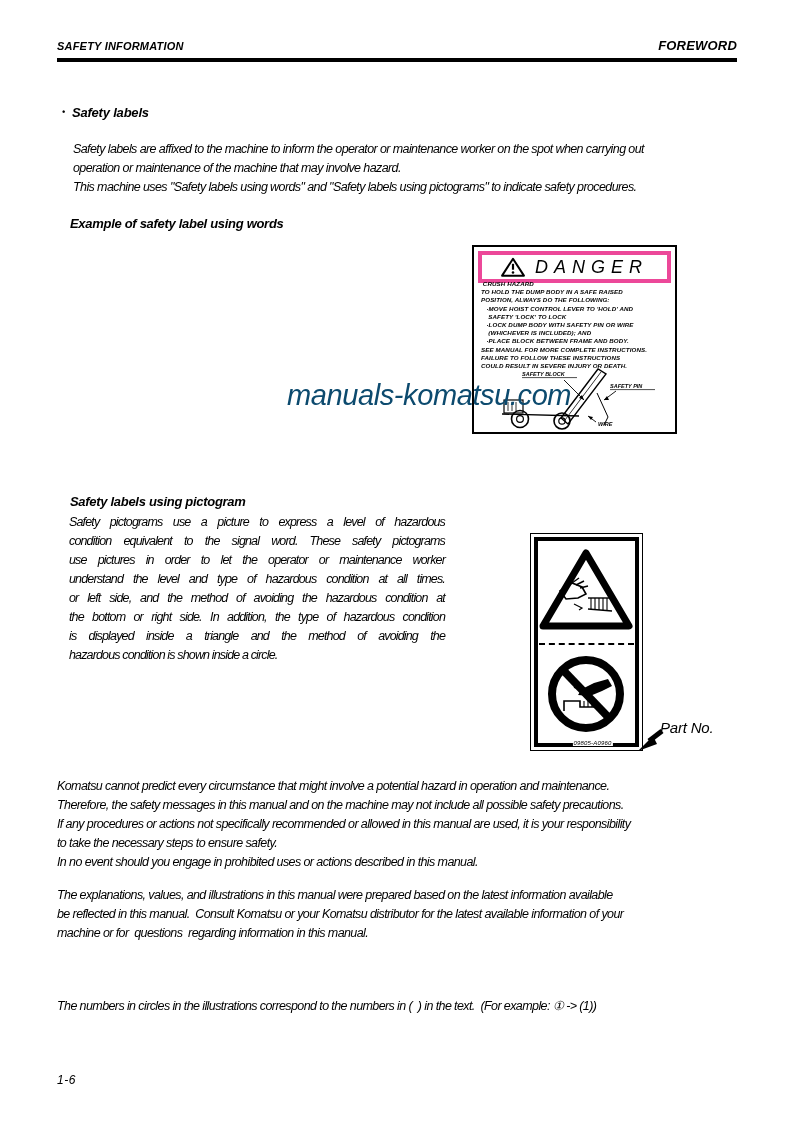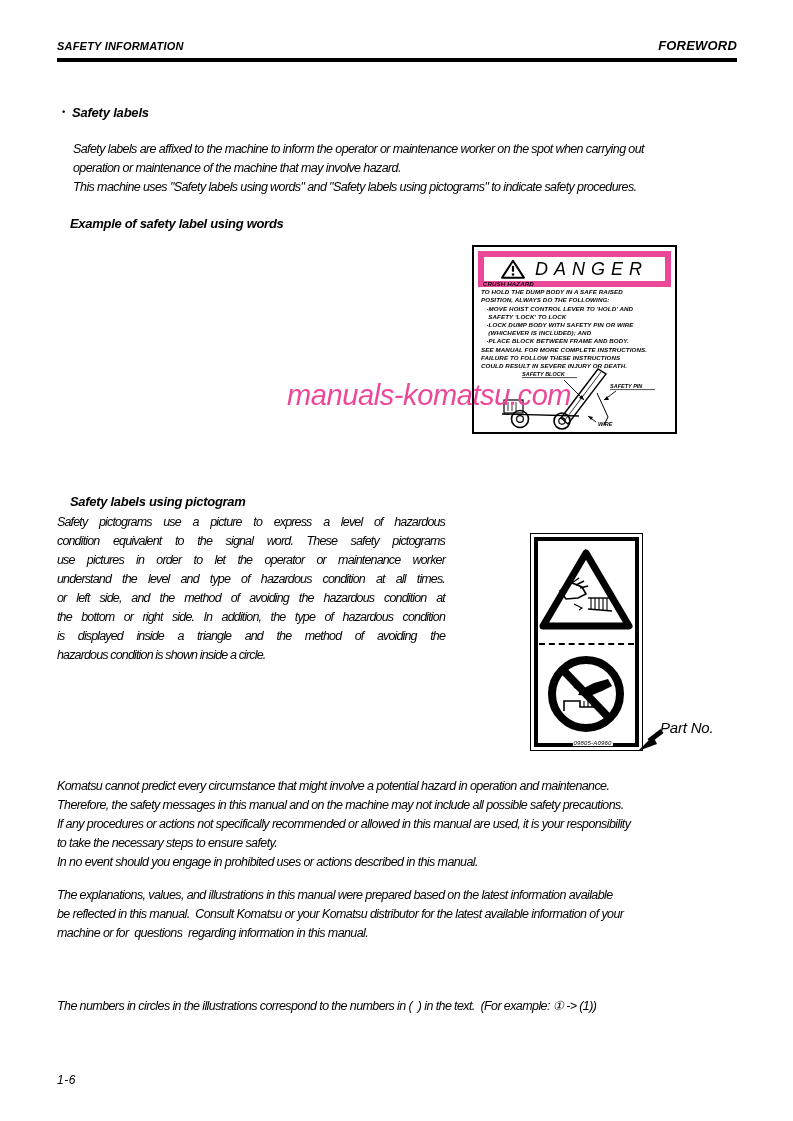--- a/index.html
+++ b/index.html
@@ -12,30 +12,30 @@
   .hdr-right{right:56px;top:38px;font-size:13px;font-weight:bold;letter-spacing:0.2px;}
   .hdr-rule{left:57px;top:58px;width:680px;height:4px;background:#000;}
 
   
   .bullet-head{left:62px;top:105px;font-size:13px;font-weight:bold;letter-spacing:-0.2px;}
   .bullet-head .bullet{font-size:9px;vertical-align:2px;margin-right:7px;}
   .subhead{left:70px;font-size:13px;font-weight:bold;letter-spacing:-0.3px;}
   .para{left:57px;font-size:12.5px;letter-spacing:-0.6px;line-height:19px;}
   .para > div{white-space:pre;}
   .justified{left:57px;width:388px;font-size:12.5px;letter-spacing:-0.85px;line-height:19px;}
-  .justified > div{text-align:justify;text-align-last:justify;white-space:normal;}
+  .justified > div{text-align:justify;text-align-last:justify;white-space:normal;margin-left:12px;}
   .justified > div:last-child{text-align-last:left;}
   .oneline{white-space:pre;}
 
   
-  .watermark{left:287px;top:379px;font-size:29px;letter-spacing:-0.4px;color:#ec4899;z-index:6;}
+  .watermark{left:287px;top:379px;font-size:29px;letter-spacing:-0.4px;color:#0c4a6e;z-index:6;}
 
   
   .danger{left:472px;top:245px;width:201px;height:185px;border:2px solid #000;background:#fff;z-index:2;}
-  .danger-header{position:absolute;left:4px;top:4px;right:4px;height:24px;border:6px solid #ec4899;
+  .danger-header{position:absolute;left:4px;top:4px;right:4px;height:24px;border:4px solid #ec4899;
                  display:flex;align-items:center;justify-content:center;gap:10px;}
   .danger-title{font-size:18px;letter-spacing:6px;font-weight:400;transform:scaleY(1.05);}
   .danger-body{position:absolute;left:7px;top:33px;right:2px;font-size:6.2px;line-height:8.2px;
                letter-spacing:0.1px;font-weight:bold;}
   .danger-body > div{white-space:pre;}
   .danger-draw{position:absolute;left:2px;top:120px;width:197px;height:63px;}
   svg text{font-family:"Liberation Sans",sans-serif;}
 
   
   .picto{left:530px;top:533px;width:113px;height:218px;border:1.5px solid #000;background:#fff;box-sizing:border-box;}

